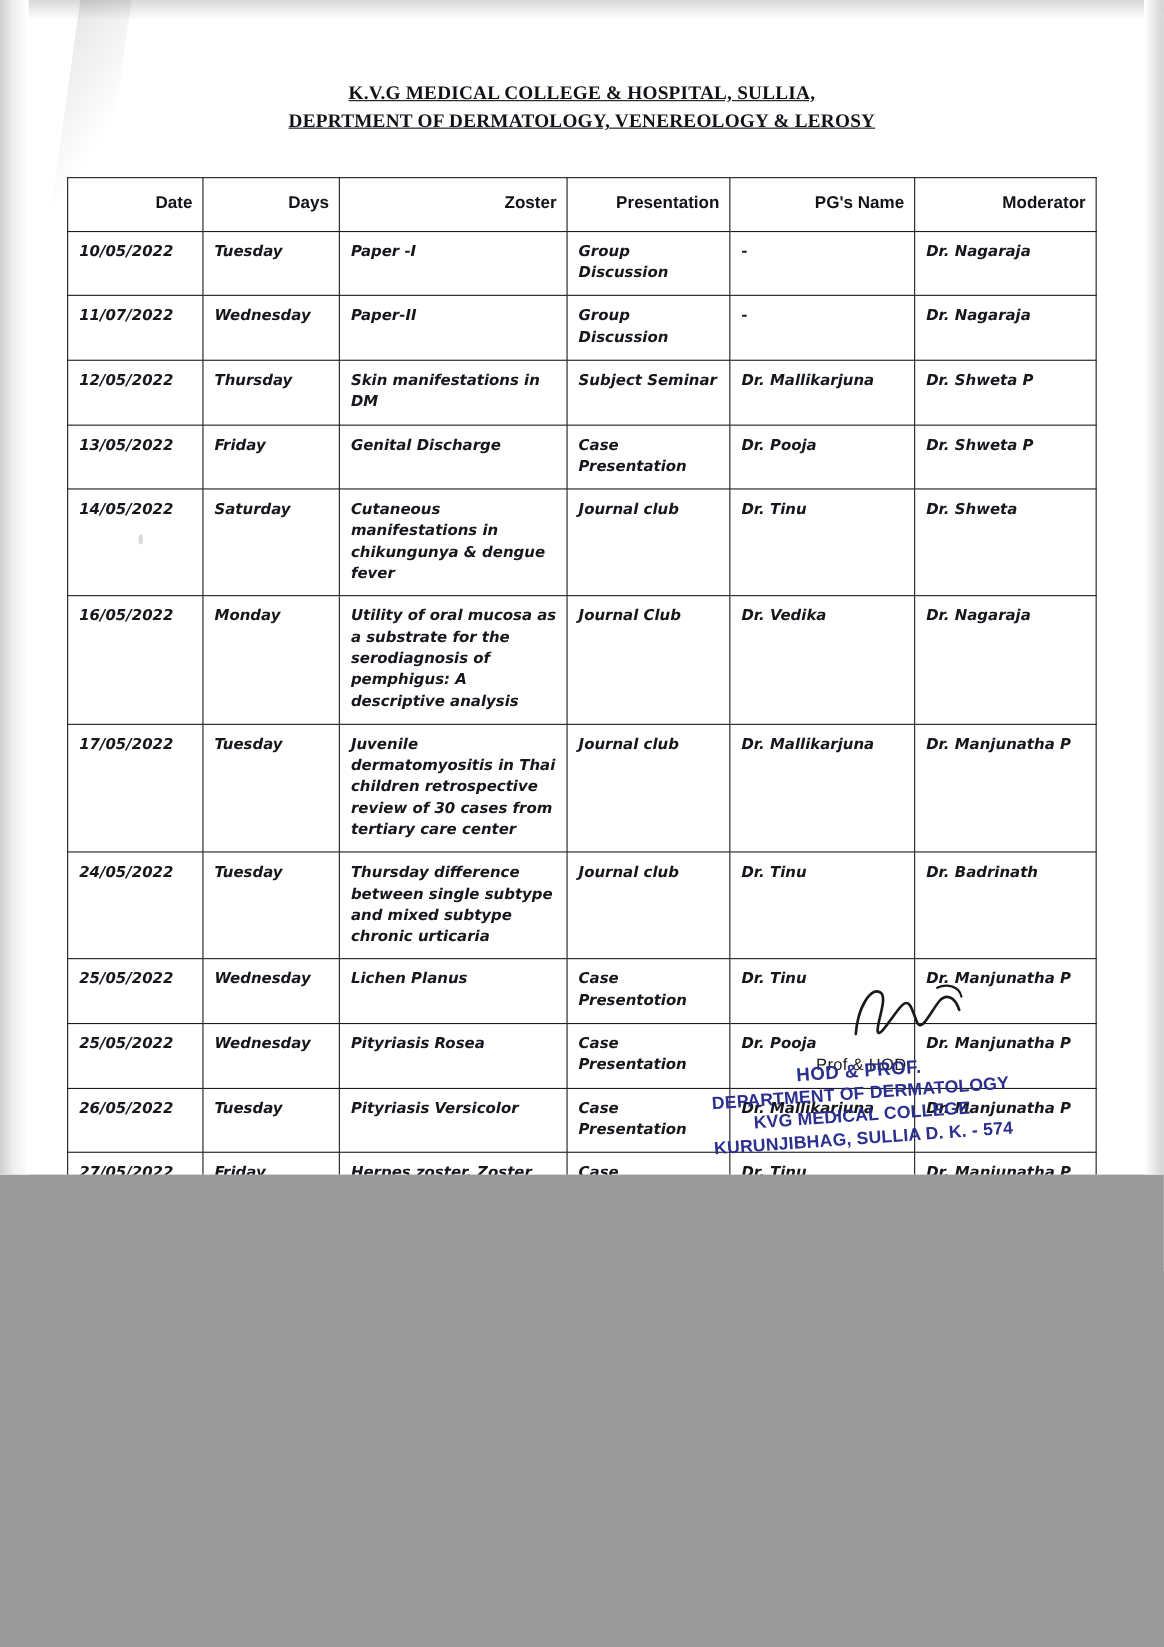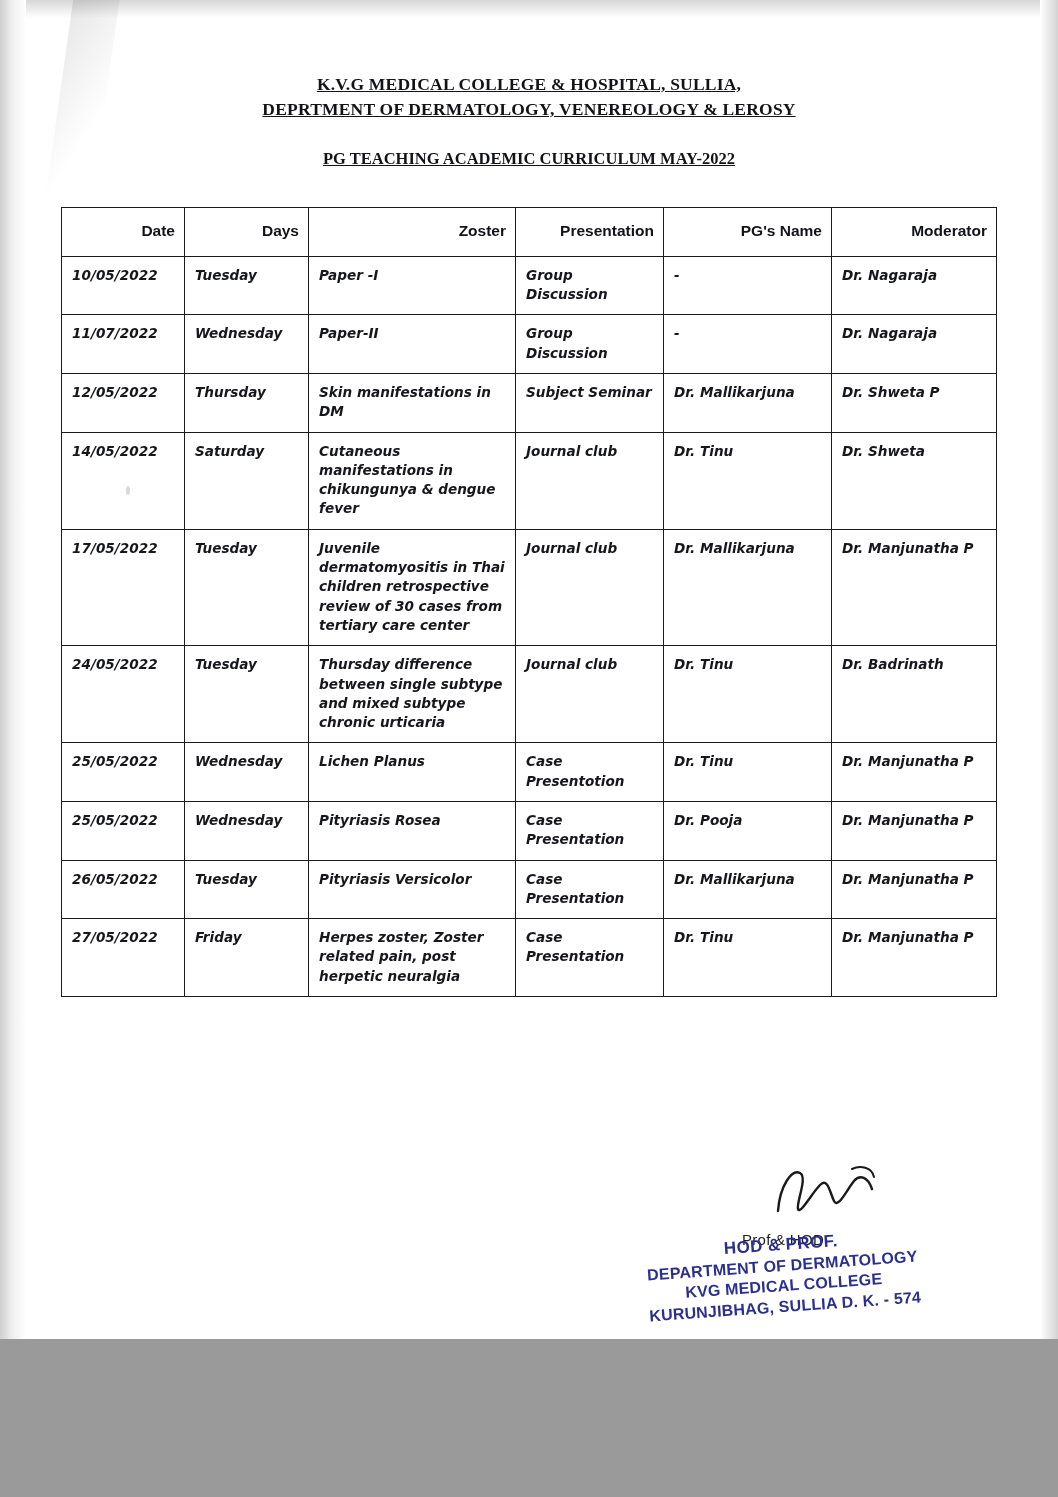--- a/index.html
+++ b/index.html
@@ -3,21 +3,21 @@
 <meta charset="utf-8">
 <style>
   html, body {
     margin: 0;
     padding: 0;
     background: #9a9a9a;
   }
   .page {
     position: relative;
     width: 1058px;
-    height: 1339px;
+    height: 1068px;
     margin: 0 auto;
     background: #ffffff;
     overflow: hidden;
     font-family: "Liberation Serif", serif;
     color: #16181d;
   }
   
   .scan-edge-left {
     position: absolute;
     left: 0; top: 0;
@@ -163,21 +163,20 @@
   <div class="scan-edge-left"></div>
   <div class="scan-edge-right"></div>
   <div class="scan-fold"></div>
 
   <div class="speck" style="left:390px; top:1451px; width:7px; height:7px;"></div>
   <div class="speck" style="left:126px; top:486px; width:4px; height:9px;"></div>
 
   <div class="header">
     <div class="line">K.V.G MEDICAL COLLEGE &amp; HOSPITAL, SULLIA,</div>
     <div class="line line2">DEPRTMENT OF DERMATOLOGY, VENEREOLOGY &amp; LEROSY</div>
-    <div class="subtitle">PG TEACHING ACADEMIC CURRICULUM MAY-2022</div>
   </div>
 
   <table class="schedule">
     <colgroup>
       <col class="c-date">
       <col class="c-days">
       <col class="c-topic">
       <col class="c-pres">
       <col class="c-pg">
       <col class="c-mod">
@@ -211,26 +210,42 @@
       </tr>
       <tr>
         <td>12/05/2022</td>
         <td>Thursday</td>
         <td>Skin manifestations in DM</td>
         <td>Subject Seminar</td>
         <td>Dr. Mallikarjuna</td>
         <td>Dr. Shweta P</td>
       </tr>
       <tr>
+        <td>13/05/2022</td>
+        <td>Friday</td>
+        <td>Genital Discharge</td>
+        <td>Case Presentation</td>
+        <td>Dr. Pooja</td>
+        <td>Dr. Shweta P</td>
+      </tr>
+      <tr>
         <td>14/05/2022</td>
         <td>Saturday</td>
         <td>Cutaneous manifestations in chikungunya &amp; dengue fever</td>
         <td>Journal club</td>
         <td>Dr. Tinu</td>
         <td>Dr. Shweta</td>
+      </tr>
+      <tr>
+        <td>16/05/2022</td>
+        <td>Monday</td>
+        <td>Utility of oral mucosa as a substrate for the serodiagnosis of pemphigus: A descriptive analysis</td>
+        <td>Journal Club</td>
+        <td>Dr. Vedika</td>
+        <td>Dr. Nagaraja</td>
       </tr>
       <tr>
         <td>17/05/2022</td>
         <td>Tuesday</td>
         <td>Juvenile dermatomyositis in Thai children retrospective review of 30 cases from tertiary care center</td>
         <td>Journal club</td>
         <td>Dr. Mallikarjuna</td>
         <td>Dr. Manjunatha P</td>
       </tr>
       <tr>

